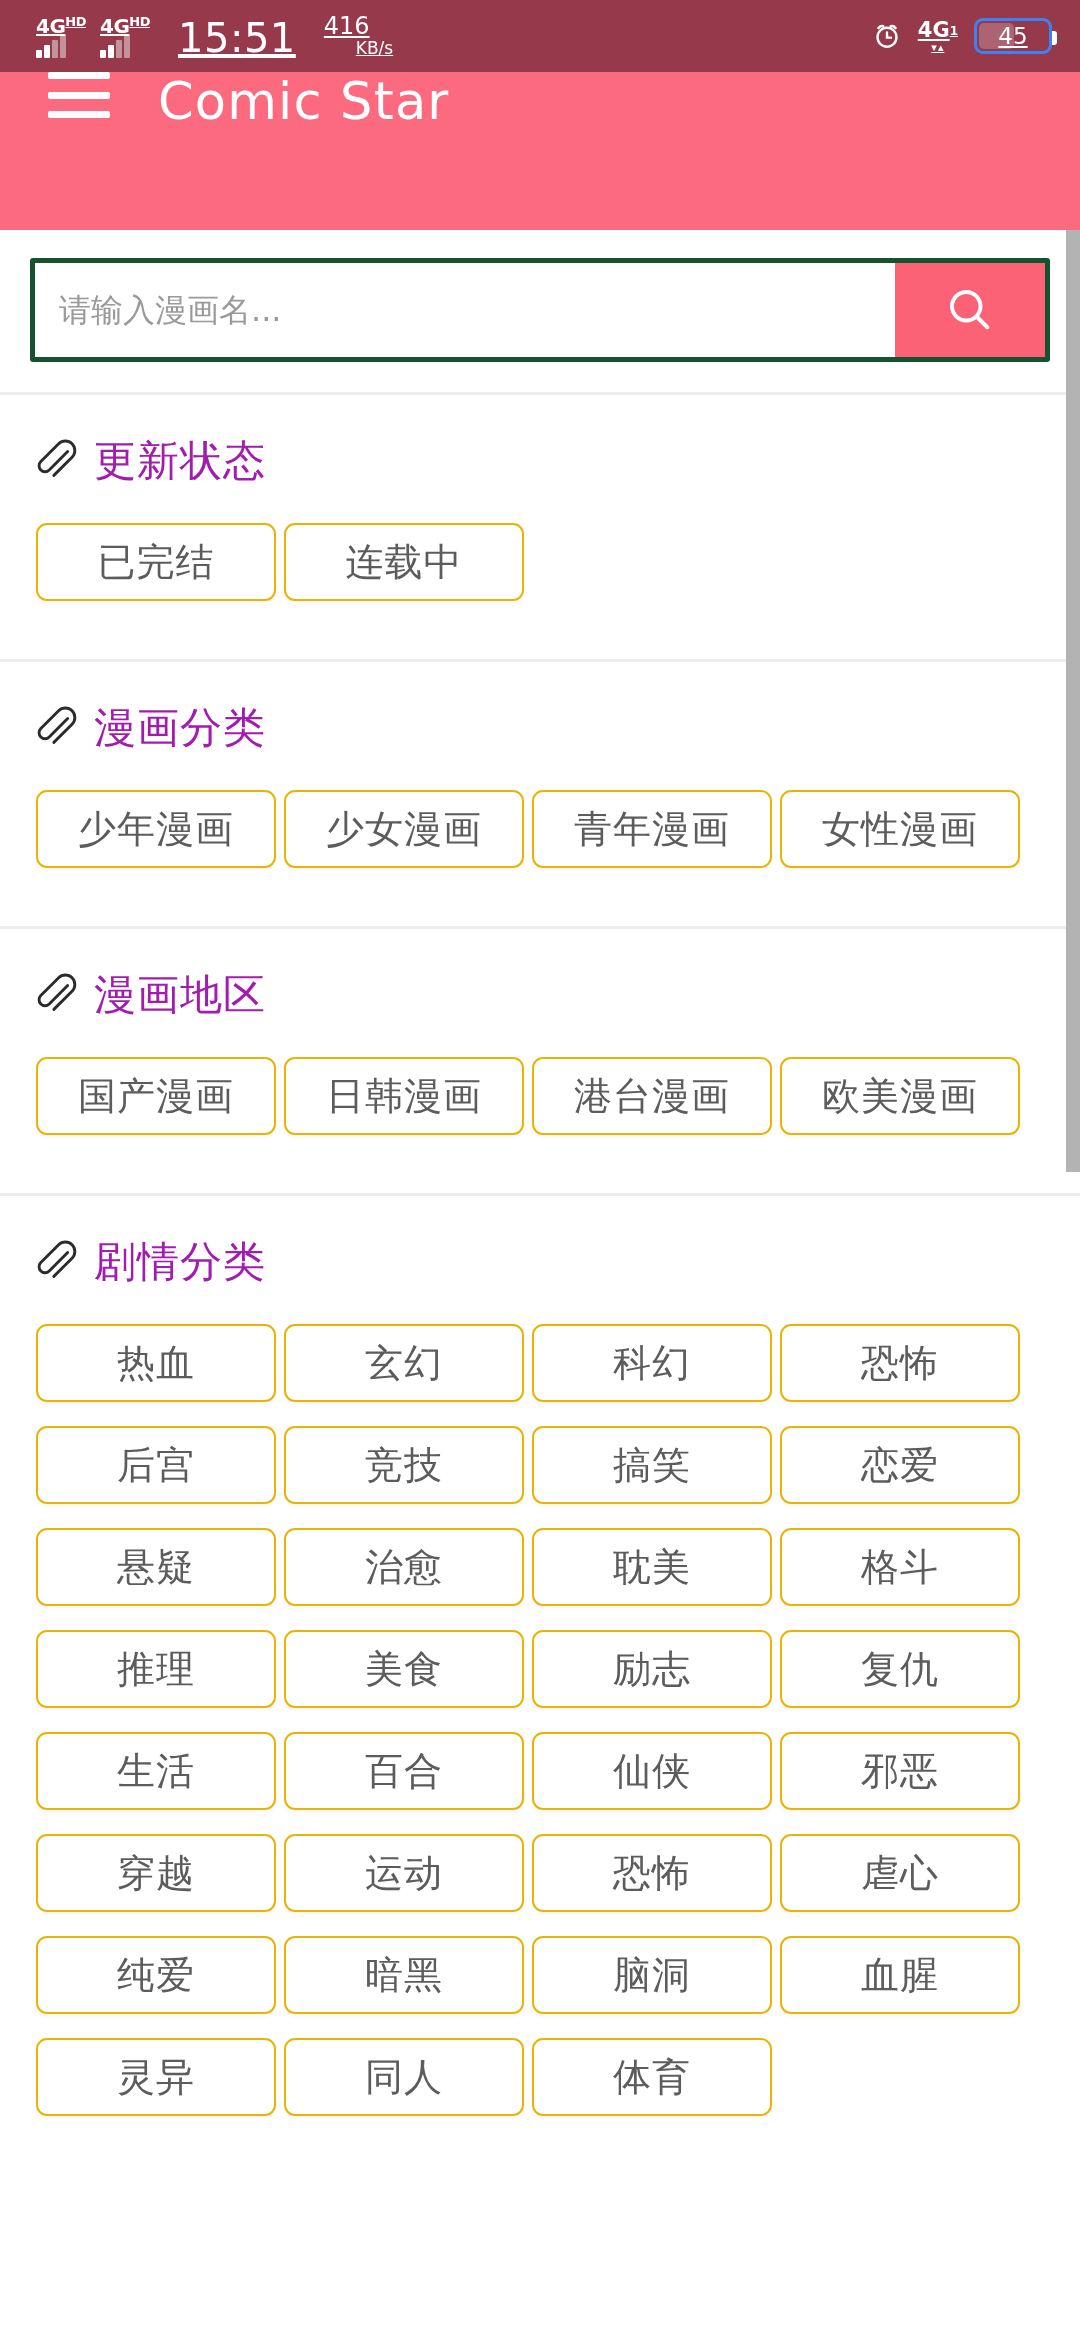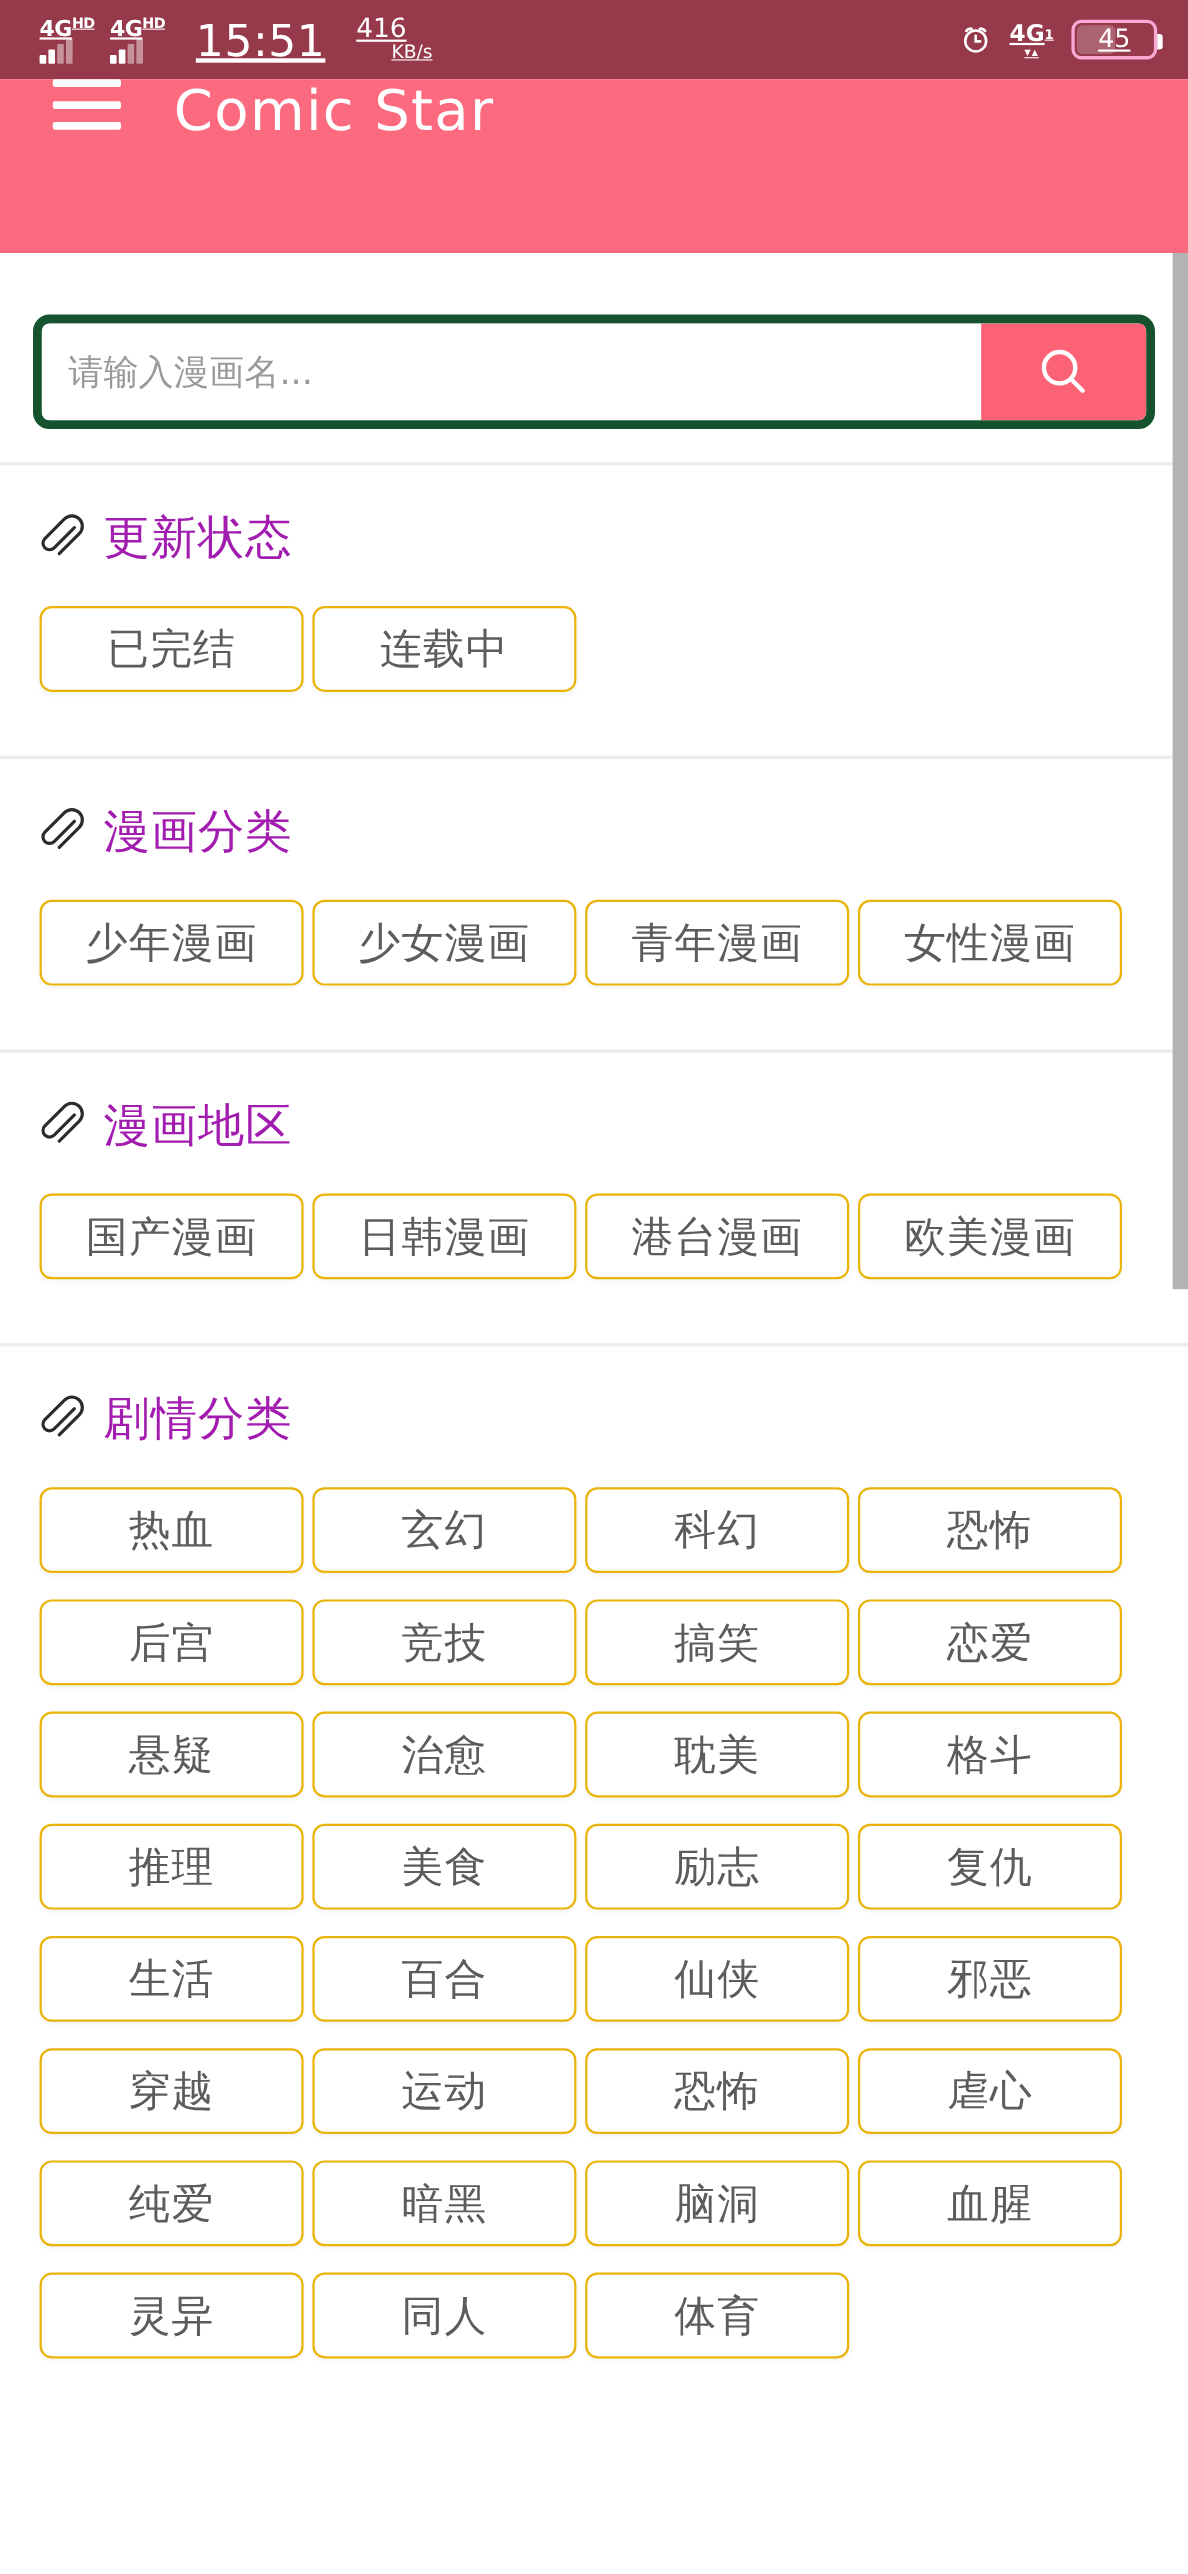--- a/index.html
+++ b/index.html
@@ -36,21 +36,21 @@
   .netspeed .n1{ font-size:24px; display:block;}
   .netspeed .n2{ font-size:17px; display:block;margin-left:32px;}
   .sb-spacer{ flex:1 1 auto; }
   .sb-right{ display:flex; align-items:center; gap:16px; }
   .alarm-icon{ width:30px; height:30px; }
   .net4g{ display:flex; flex-direction:column; align-items:center; line-height:1; }
   .net4g .lbl{ font-size:21px; font-weight:bold; display:flex; align-items:flex-start;}
   .net4g .lbl sub{ font-size:12px; line-height:1; position:relative; top:5px;}
   .net4g .arrows{ font-size:11px; letter-spacing:1px; margin-top:1px;}
   .battery{
-    width:78px; height:36px; border:3px solid #f9a8d4; border-radius:9px;
+    width:78px; height:36px; border:3px solid #3b82f6; border-radius:9px;
     position:relative; display:flex; align-items:center; justify-content:center;
     font-size:23px; color:#ffffff;
   }
   .battery:after{
     content:""; position:absolute; right:-8px; top:10px;
     width:5px; height:14px; background:#ffffff; border-radius:0 3px 3px 0;
   }
   .battery .bfill{
     position:absolute; left:2px; top:2px; bottom:2px; width:48%;
     background:rgba(255,255,255,.22); border-radius:5px;
@@ -68,22 +68,22 @@
   .app-title{
     margin-left:48px; color:#ffffff; font-size:51px; font-weight:400;
     letter-spacing:1.2px;
   }
 
   
   .page{ width:1080px; background:#ffffff; position:relative; }
 
   .searchwrap{ padding:28px 30px 30px 30px; }
   .searchbar{
-    display:flex; height:104px; border:8px solid #14532d; border-radius:15px;
-    overflow:hidden; background:#ffffff;margin-top:28px;
+    display:flex; height:104px; border:5px solid #14532d; border-radius:3px;
+    overflow:hidden; background:#ffffff;
   }
   .searchbar input{
     flex:1 1 auto; border:none; outline:none; background:#ffffff;
     font-size:32px; color:#555; padding:0 24px;
     font-family:"DejaVu Sans","Liberation Sans",sans-serif;
   }
   .searchbar input::placeholder{ color:#9a9a9a; }
   .searchbtn{
     flex:0 0 150px; background:#fc6276; display:flex;
     align-items:center; justify-content:center; border:none; cursor:pointer;

